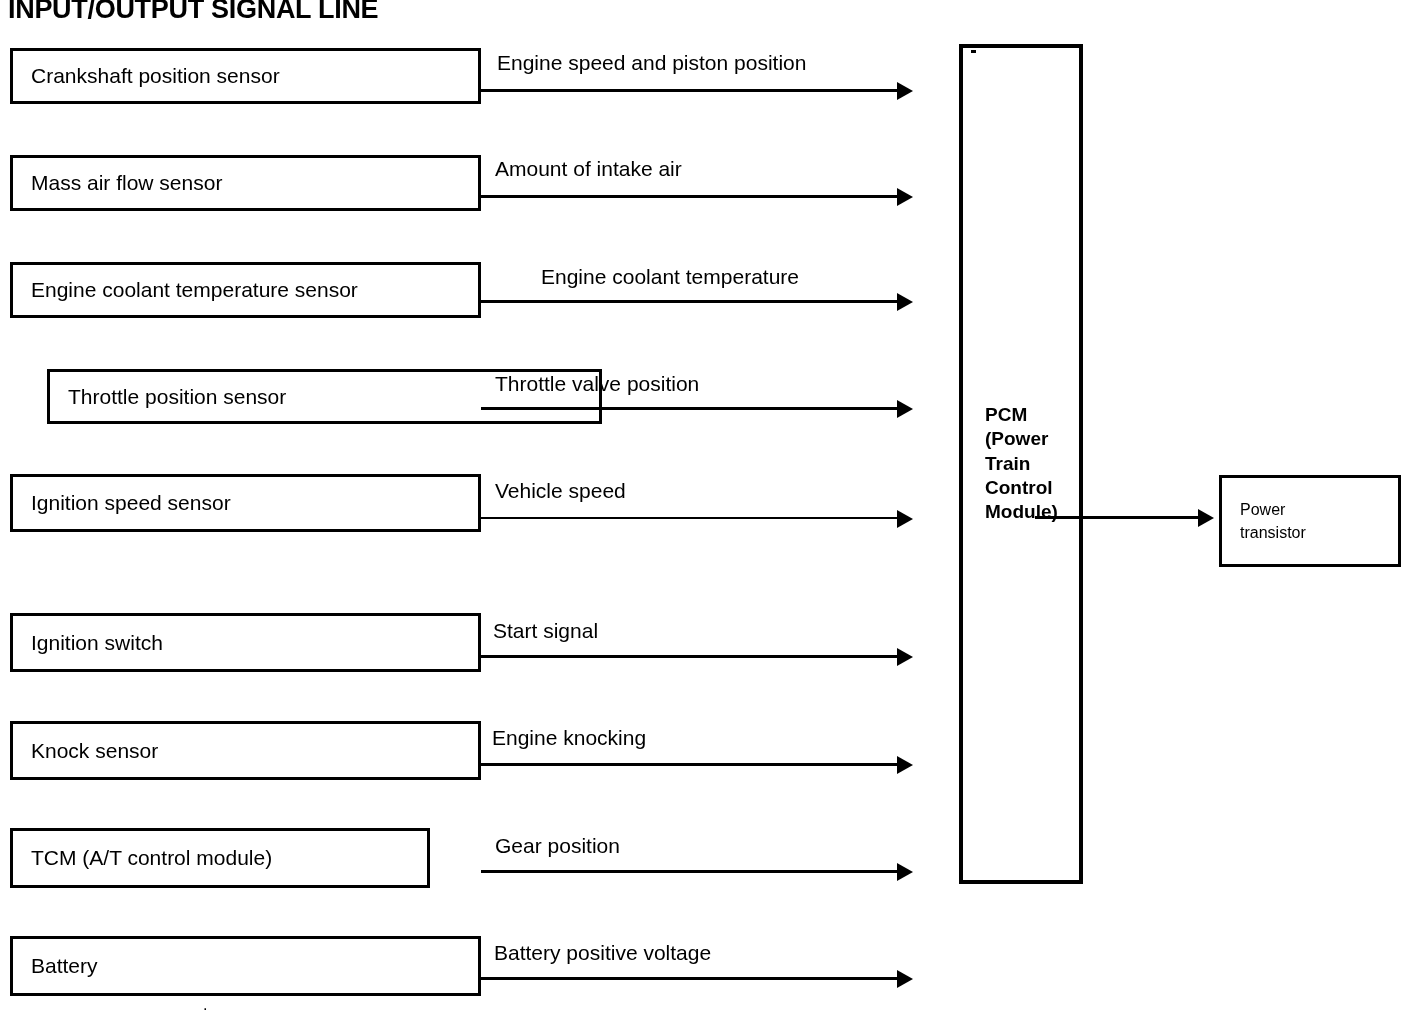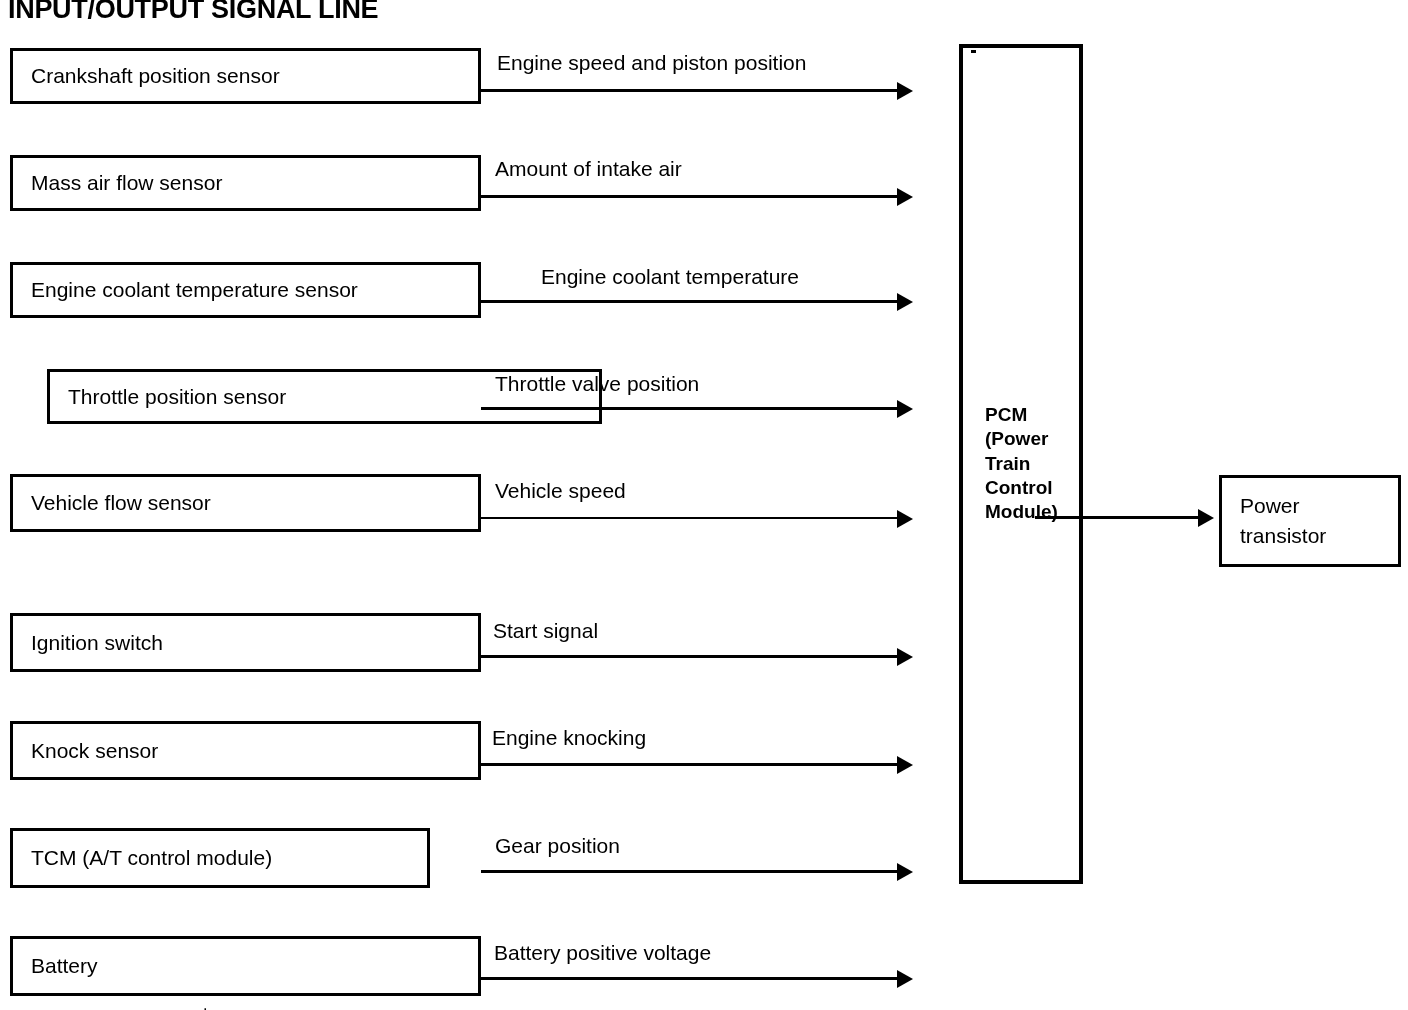--- a/index.html
+++ b/index.html
@@ -75,21 +75,21 @@
     font-size: 19px;
     font-weight: bold;
     line-height: 1.28;
     white-space: pre-line;
   }
   .transistor-text {
     position: absolute;
     left: 18px;
     top: 50%;
     transform: translateY(-50%);
-    font-size: 21px;
+    font-size: 16px;
     line-height: 1.45;
     white-space: pre-line;
   }
   .speck {
     position: absolute;
     background: #000000;
   }
   .comma-speck {
     position: absolute;
     font-size: 16px;
@@ -126,21 +126,21 @@
   <div class="arrow-head" style="left:897px; top:293px;"></div>
 
   <div class="node-box" style="left:10px; top:369px; width:555px; height:55px;margin-left:37px;">
     <div class="node-label">Throttle position sensor</div>
   </div>
   <div class="signal-label" style="left:495px; top:373px;">Throttle valve position</div>
   <div class="conn-line" style="left:481px; top:407px; width:428px;"></div>
   <div class="arrow-head" style="left:897px; top:400px;"></div>
 
   <div class="node-box" style="left:10px; top:474px; width:471px; height:58px;">
-    <div class="node-label">Vehicle flow sensor</div>
+    <div class="node-label">Ignition speed sensor</div>
   </div>
   <div class="signal-label" style="left:495px; top:480px;">Vehicle speed</div>
   <div class="conn-line" style="left:481px; top:517px; width:428px; height:2px;"></div>
   <div class="arrow-head" style="left:897px; top:510px;"></div>
 
   <div class="node-box" style="left:10px; top:613px; width:471px; height:59px;">
     <div class="node-label">Ignition switch</div>
   </div>
   <div class="signal-label" style="left:493px; top:620px;">Start signal</div>
   <div class="conn-line" style="left:481px; top:655px; width:428px;"></div>

